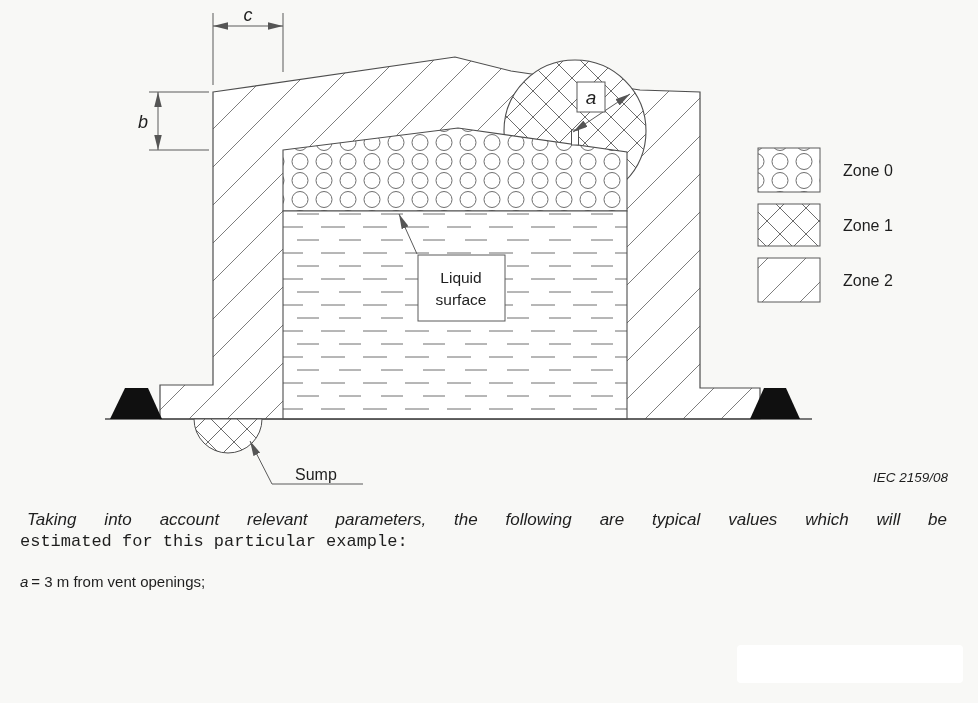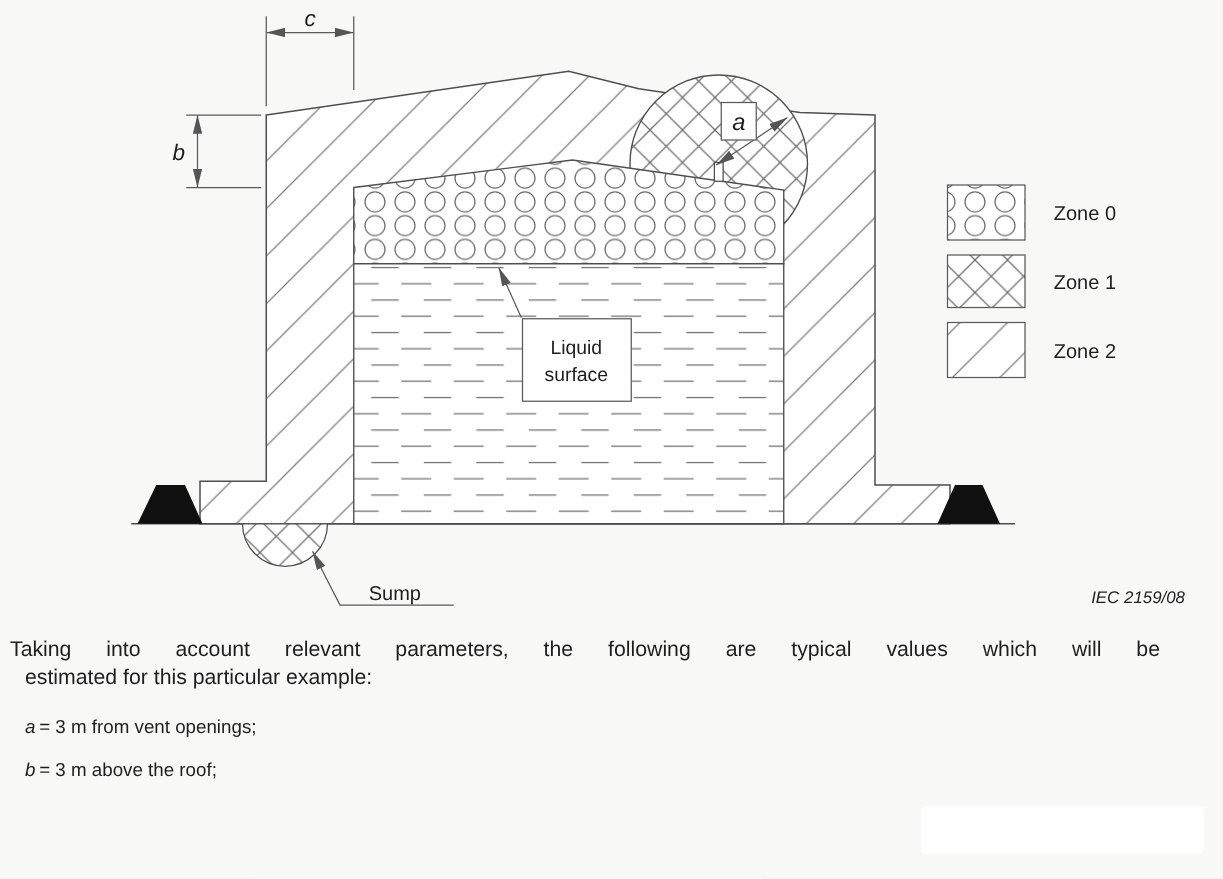--- a/index.html
+++ b/index.html
@@ -1,22 +1,22 @@
 <!DOCTYPE html>
 <html><head>
 <meta charset="utf-8">
 <style>
   html,body{margin:0;padding:0;}
   body{font-family:"Liberation Sans",sans-serif;background:#e9e9e7;}
   #page{position:relative;width:978px;height:703px;background:#f8f8f6;overflow:hidden;}
   #diagram{position:absolute;left:0;top:0;}
   .patch{position:absolute;left:737px;top:645px;width:226px;height:38px;background:#ffffff;border-radius:4px;}
   .cap{position:absolute;color:#1e1e1e;font-size:17px;line-height:22px;}
-  .cap-l1{left:8px;top:509px;width:920px;text-align:justify;text-align-last:justify;}
-  .cap-l2{left:20px;top:531px;width:920px;}
+  .cap-l1{left:27px;top:509px;width:920px;text-align:justify;text-align-last:justify;font-style:italic;}
+  .cap-l2{left:20px;top:531px;width:920px;font-family:Liberation Mono, monospace;}
   .item{position:absolute;left:20px;color:#1e1e1e;font-size:15px;}
   .item-a{top:573px;}
   .item-b{top:608px;}
   .item-c{top:646px;}
   .var{font-style:italic;margin-right:3px;}
   svg text{font-family:"Liberation Sans",sans-serif;fill:#1e1e1e;}
   .it{font-style:italic;}
 </style>
 </head>
 <body>
@@ -128,17 +128,14 @@
   </svg>
 
   <div class="patch"></div>
 
   <div class="cap cap-l1">Taking into account relevant parameters, the following are typical values which will be</div>
   <div class="cap cap-l2">estimated for this particular example:</div>
 
   <div class="item item-a">
     <span class="var">a</span><span>= 3 m from vent openings;</span>
   </div>
-  <div class="item item-b">
-    <span class="var">b</span><span>= 3 m above the roof;</span>
-  </div>
 
 </div>
 
 </body></html>

